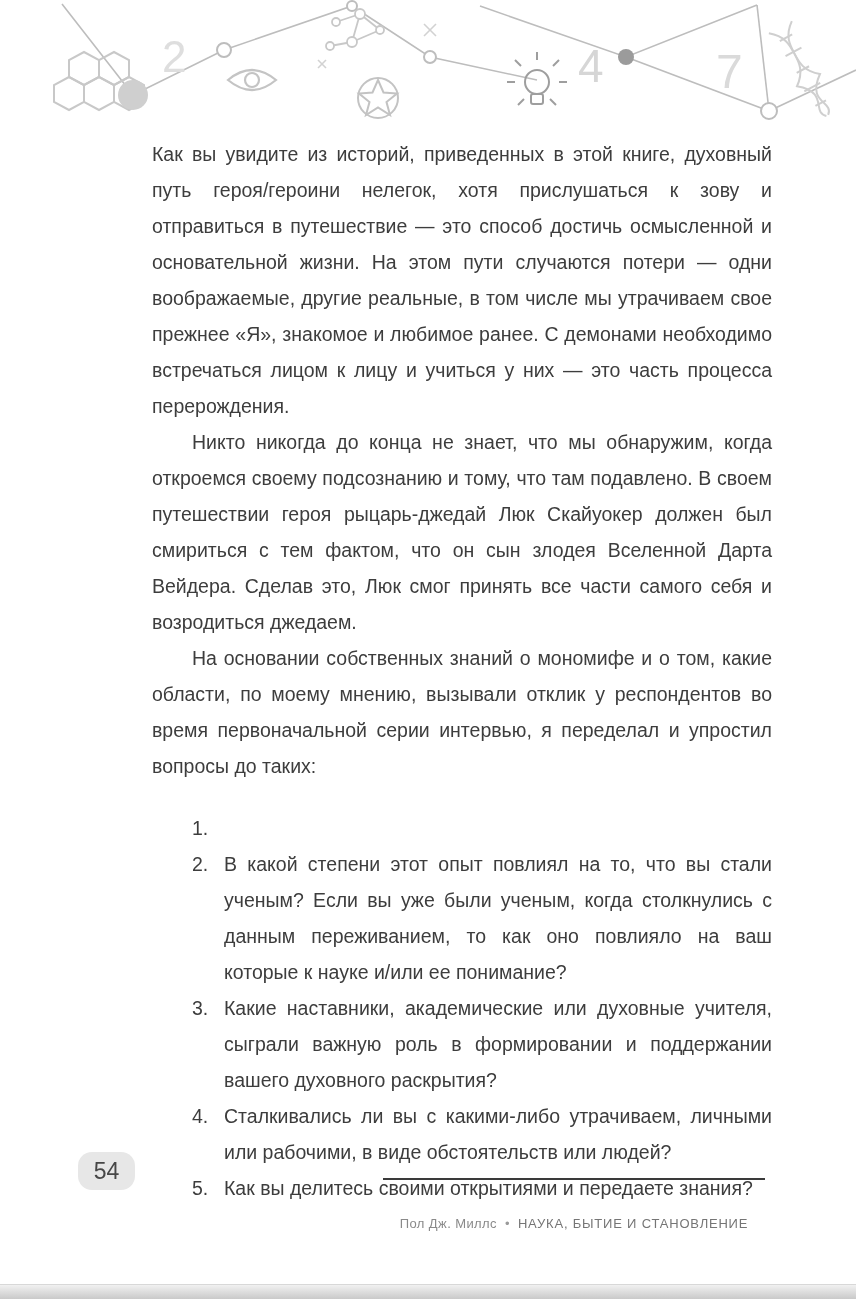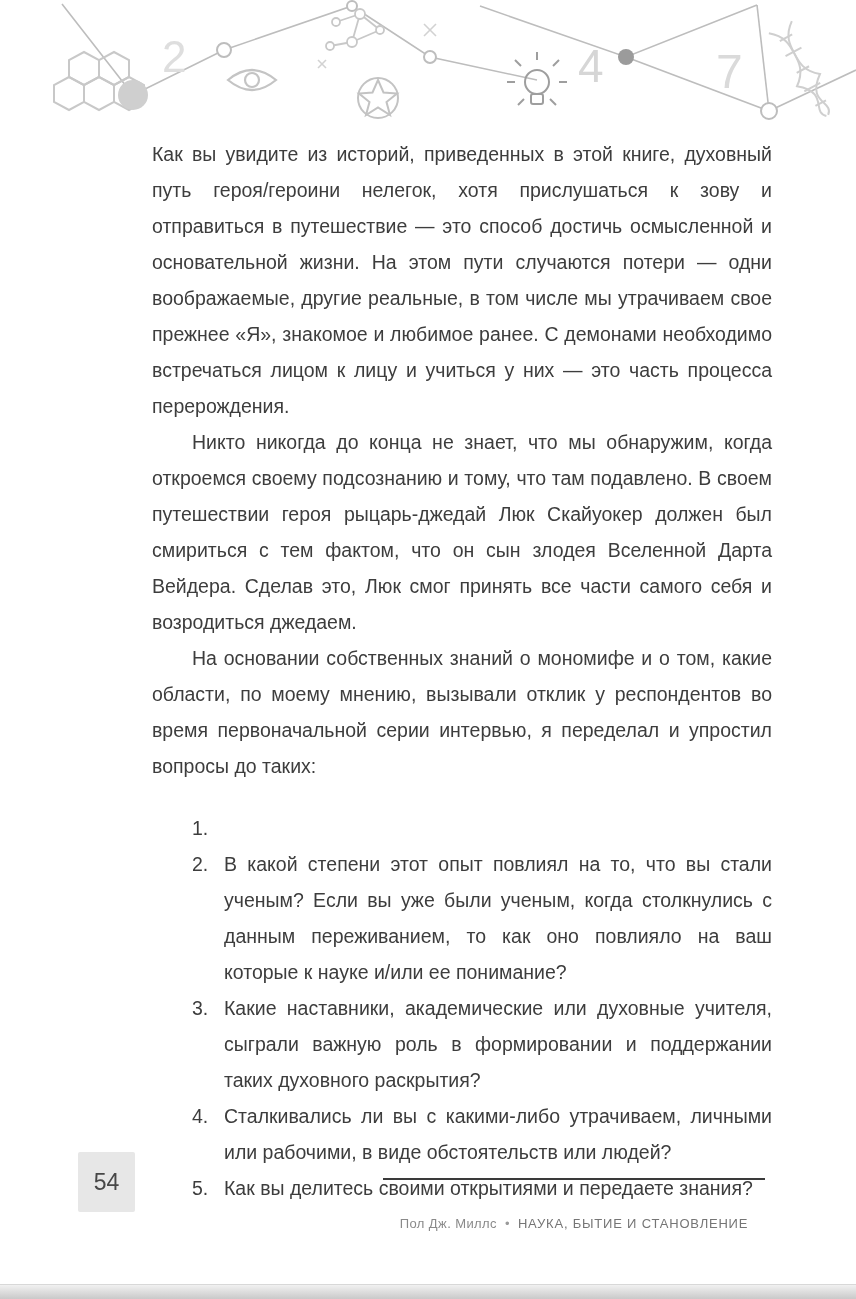--- a/index.html
+++ b/index.html
@@ -25,22 +25,22 @@
 
   .q-list{margin:26px 0 0 0;padding:0;list-style:none;}
   .q-list li{display:flex;align-items:flex-start;}
   .q-list .num{
     flex:0 0 32px;margin-left:40px;text-align:left;color:#3d3d3d;
   }
   .q-list .q-text{flex:1;text-align:justify;}
 
   
   .page-num-box{
-    position:absolute;left:78px;top:1152px;width:57px;height:60px;
-    background:#e7e7e7;border-radius:2px;
+    position:absolute;left:78px;top:1152px;width:57px;height:38px;
+    background:#e7e7e7;border-radius:14px;
     display:flex;align-items:center;justify-content:center;
     font-size:23px;color:#474747;
   }
   .footer-line{
     position:absolute;left:383px;top:1178px;width:382px;height:0;
     border-top:2px solid #3a3a3a;
   }
   .footer-credit{
     position:absolute;left:383px;top:1216px;width:382px;
     text-align:center;font-size:13px;letter-spacing:0.4px;
@@ -153,21 +153,21 @@
     <ol class="q-list">
       <li>
         <span class="num">1.</span>
       </li>
       <li>
         <span class="num">2.</span>
         <span class="q-text">В какой степени этот опыт повлиял на то, что вы стали ученым? Если вы уже были ученым, когда столкнулись с данным переживанием, то как оно повлияло на ваш которые к науке и/или ее понимание?</span>
       </li>
       <li>
         <span class="num">3.</span>
-        <span class="q-text">Какие наставники, академические или духовные учителя, сыграли важную роль в формировании и поддержании таких духовного раскрытия?</span>
+        <span class="q-text">Какие наставники, академические или духовные учителя, сыграли важную роль в формировании и поддержании вашего духовного раскрытия?</span>
       </li>
       <li>
         <span class="num">4.</span>
         <span class="q-text">Сталкивались ли вы с какими-либо утрачиваем, личными или рабочими, в виде обстоятельств или людей?</span>
       </li>
       <li>
         <span class="num">5.</span>
         <span class="q-text">Как вы делитесь своими открытиями и передаете знания?</span>
       </li>
     </ol>

